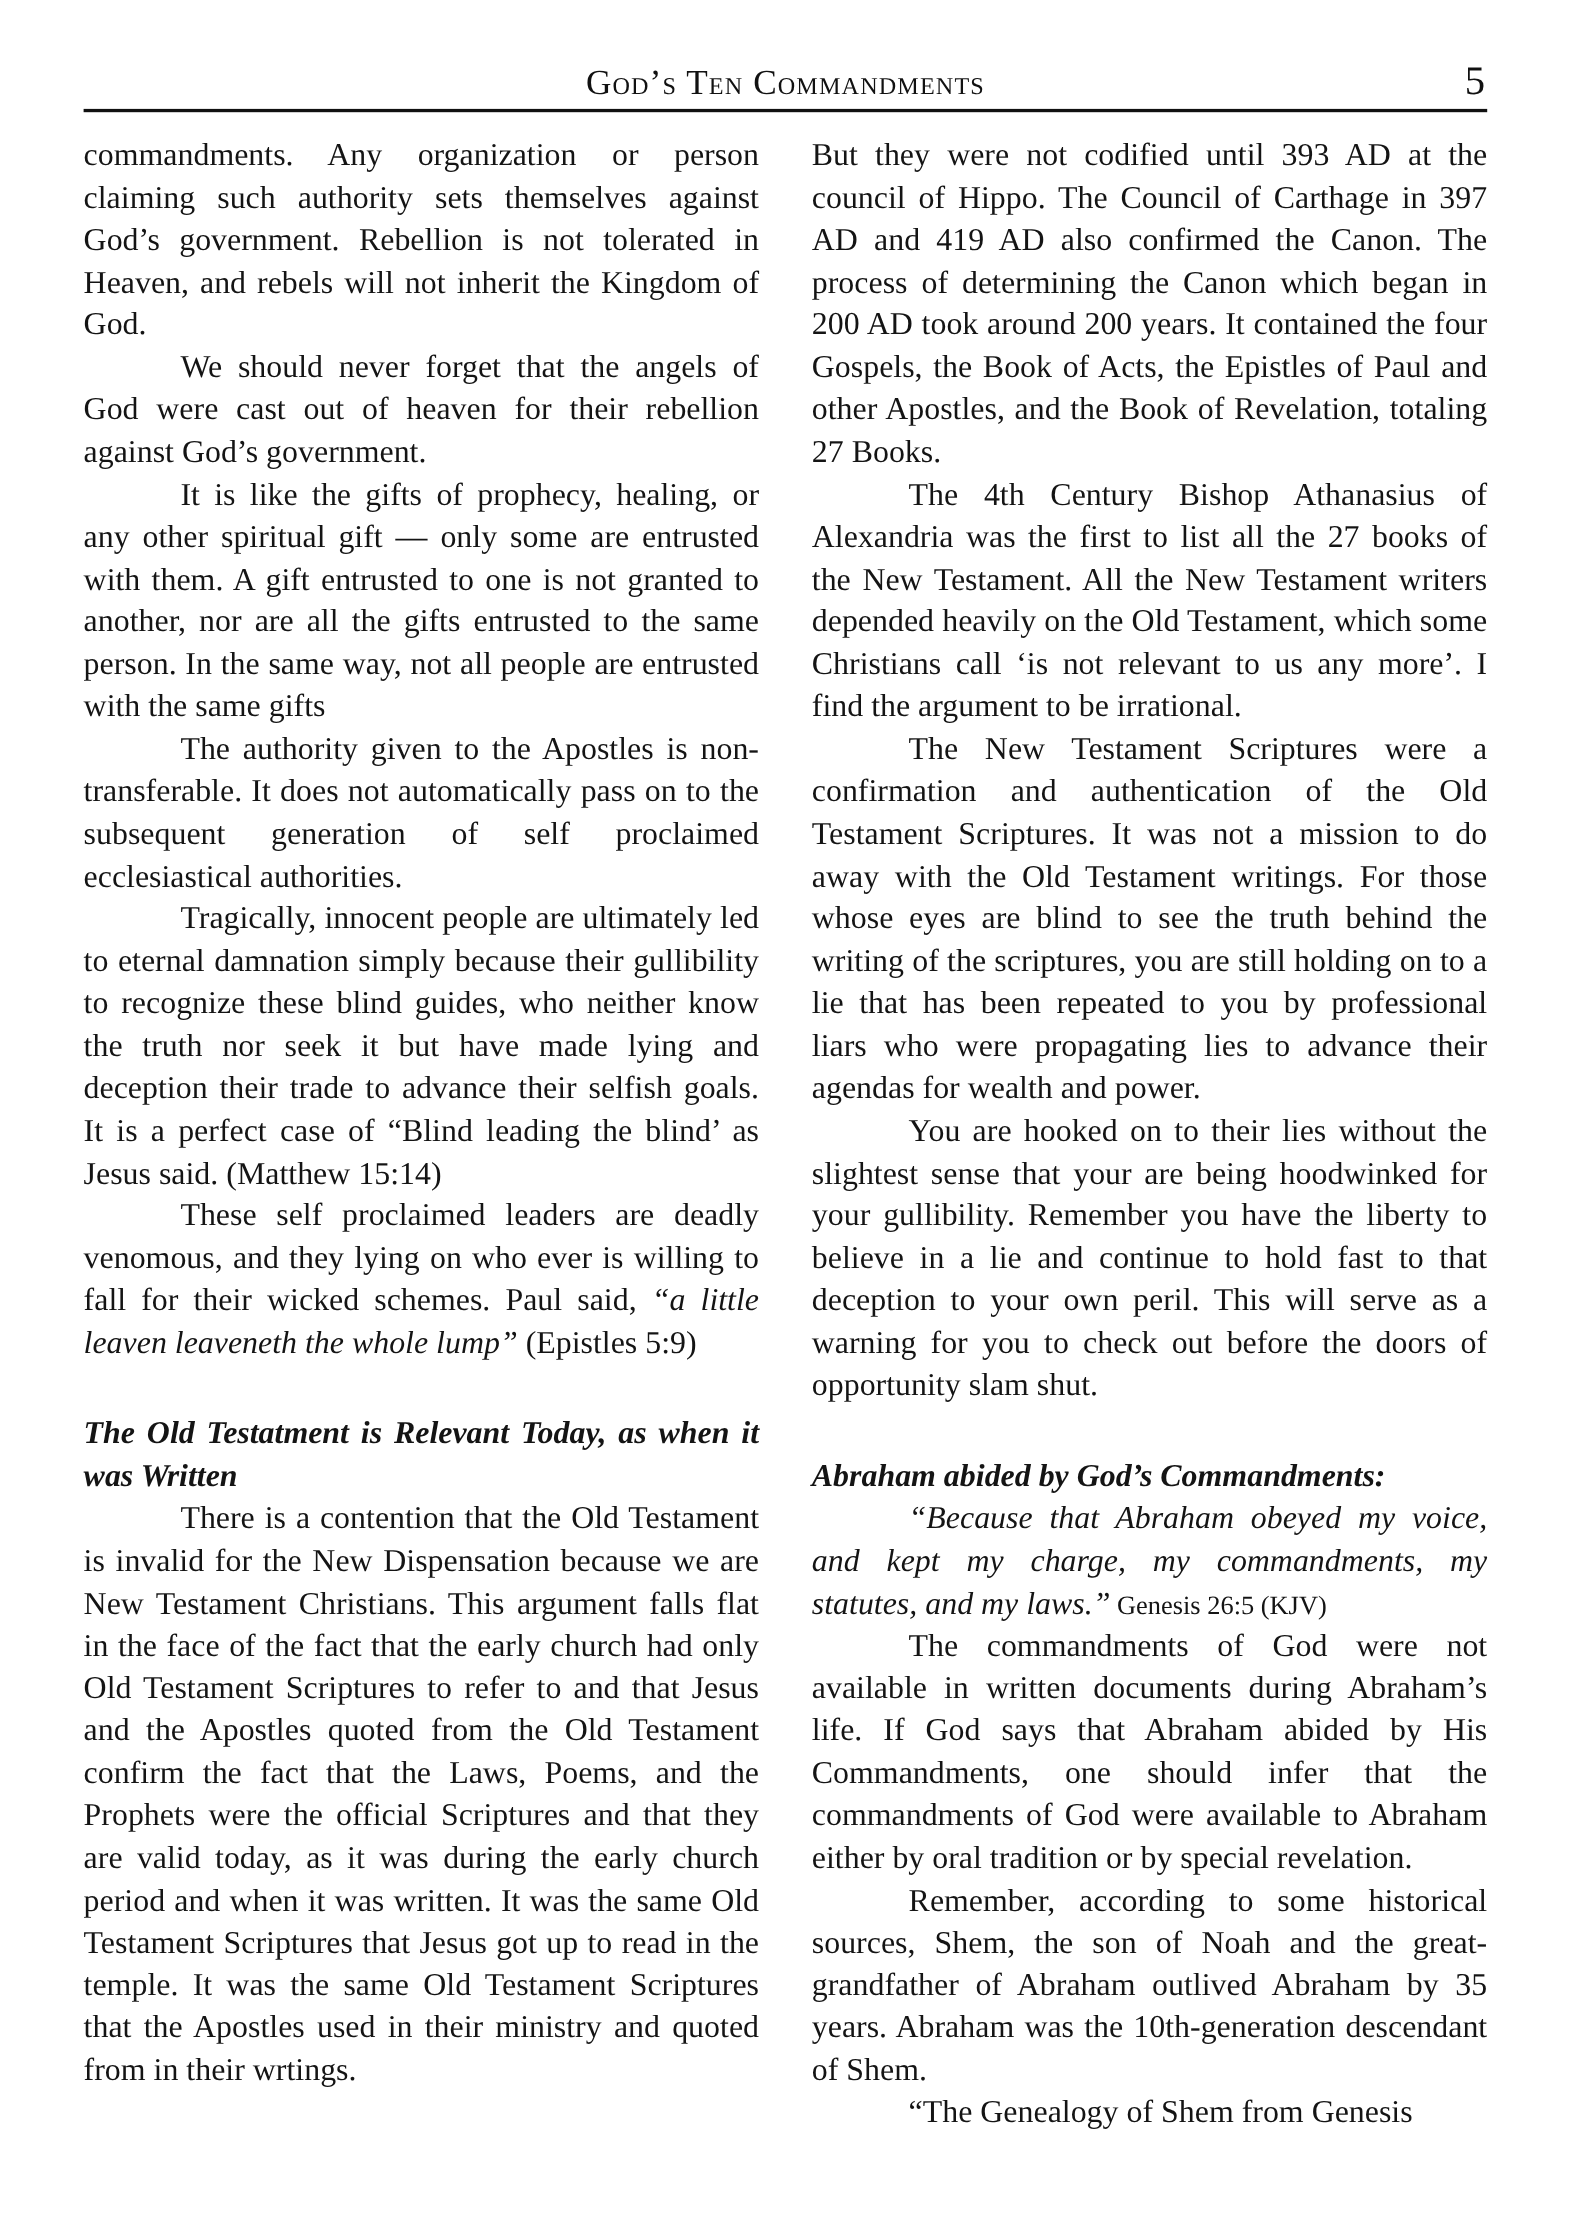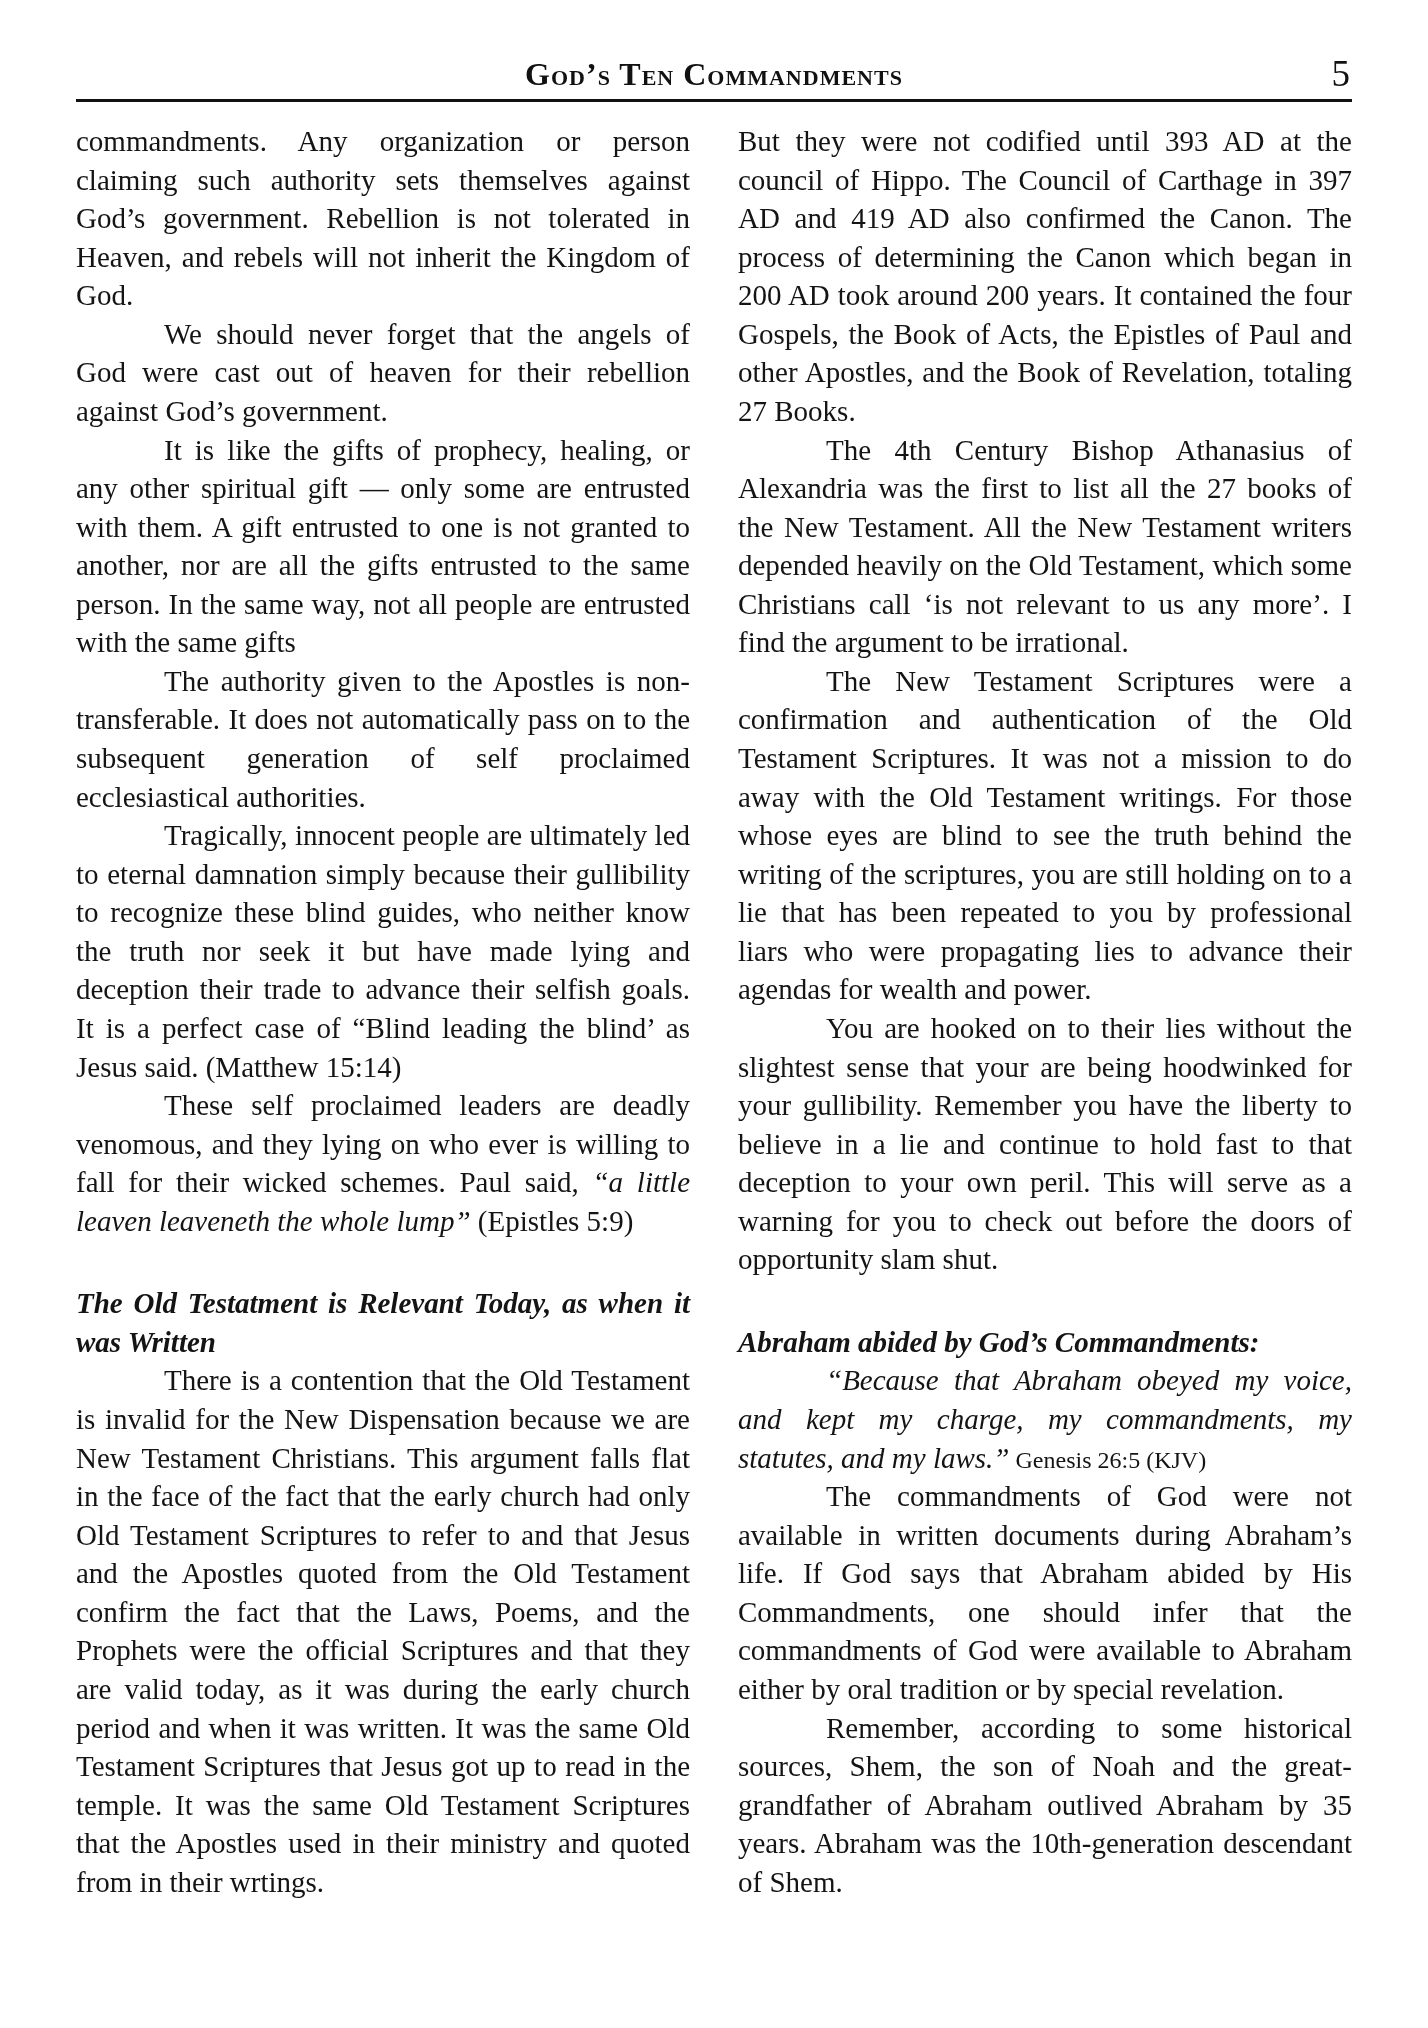--- a/index.html
+++ b/index.html
@@ -22,21 +22,21 @@
     height: 52px;
     border-bottom: 3px solid #111111;
     margin-bottom: 20px;
   }
   .title {
     position: absolute;
     left: 50%;
     bottom: 6px;
     transform: translateX(-50%);
     font-variant: small-caps;
-    font-weight: 700;
+    font-weight: 400;
     font-size: 32px;
     letter-spacing: 1px;
     white-space: nowrap;
     color: #111111;
   }
   .page-number {
     position: absolute;
     right: 2px;
     bottom: 4px;
     font-size: 37px;
@@ -89,15 +89,16 @@
       </section>
     <section class="column" id="col-right">
         <p class="para"><span>But they were not codified until 393 AD at the council of Hippo. The Council of Carthage in 397 AD and 419 AD also confirmed the Canon. The process of determining the Canon which began in 200 AD took around 200 years. It contained the four Gospels, the Book of Acts, the Epistles of Paul and other Apostles, and the Book of Revelation, totaling 27 Books.</span></p>
         <p class="para indent"><span>The 4th Century Bishop Athanasius of Alexandria was the first to list all the 27 books of the New Testament. All the New Testament writers depended heavily on the Old Testament, which some Christians call ‘is not relevant to us any more’. I find the argument to be irrational.</span></p>
         <p class="para indent"><span>The New Testament Scriptures were a confirmation and authentication of the Old Testament Scriptures. It was not a mission to do away with the Old Testament writings. For those whose eyes are blind to see the truth behind the writing of the scriptures, you are still holding on to a lie that has been repeated to you by professional liars who were propagating lies to advance their agendas for wealth and power.</span></p>
         <p class="para indent"><span>You are hooked on to their lies without the slightest sense that your are being hoodwinked for your gullibility. Remember you have the liberty to believe in a lie and continue to hold fast to that deception to your own peril. This will serve as a warning for you to check out before the doors of opportunity slam shut.</span></p>
         <h2 class="heading"><span>Abraham abided by God’s Commandments:</span></h2>
         <p class="para indent"><span class="italic">“Because that Abraham obeyed my voice, and kept my charge, my commandments, my statutes, and my laws.”</span><span class="small"> Genesis 26:5 (KJV)</span></p>
         <p class="para indent"><span>The commandments of God were not available in written documents during Abraham’s life. If God says that Abraham abided by His Commandments, one should infer that the commandments of God were available to Abraham either by oral tradition or by special revelation.</span></p>
         <p class="para indent"><span>Remember, according to some historical sources, Shem, the son of Noah and the great-grandfather of Abraham outlived Abraham by 35 years. Abraham was the 10th-generation descendant of Shem.</span></p>
+        <p class="para indent"><span>“The Genealogy of Shem from Genesis</span></p>
       </section>
   </main>
 </div>
 
 </body></html>

